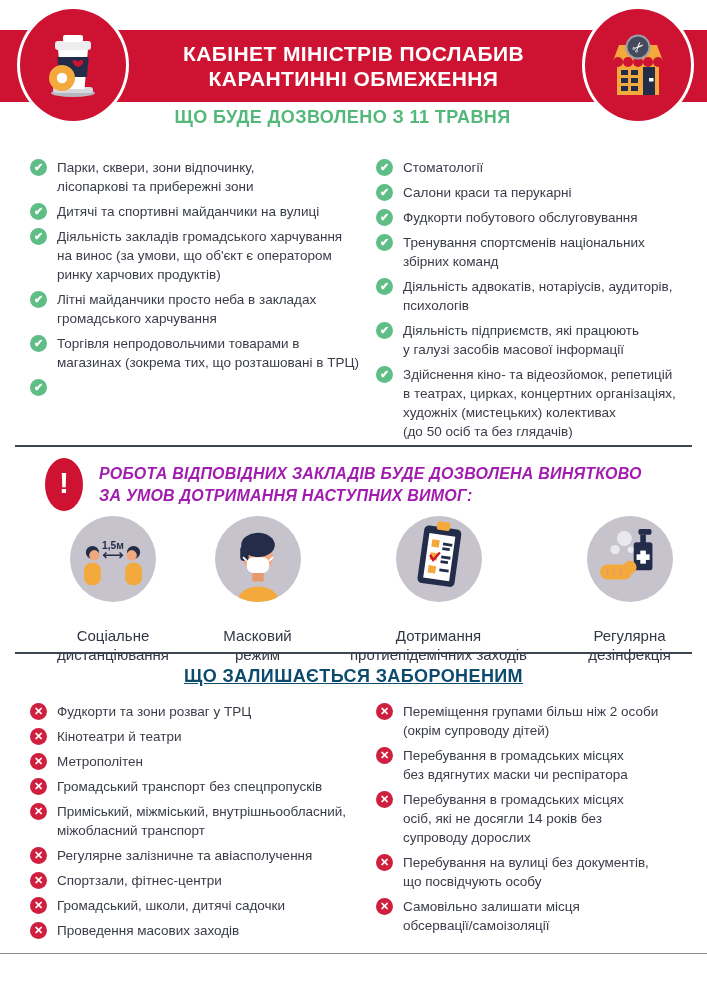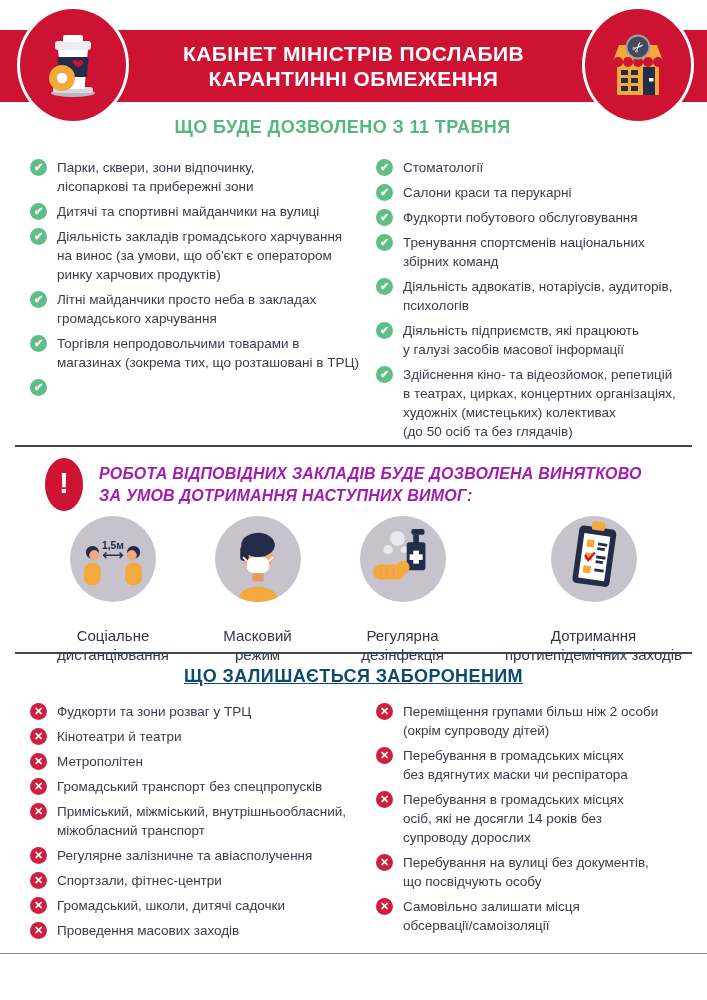--- a/index.html
+++ b/index.html
@@ -12,21 +12,21 @@
   .title { position:absolute; top:30px; left:120px; width:467px; height:72px;
            display:flex; align-items:center; justify-content:center; text-align:center;
            color:#fff; font-weight:bold; font-size:21px; line-height:25px;
            letter-spacing:.4px; white-space:pre-line; }
   .badge { position:absolute; top:6px; width:112px; height:118px; background:#CE1231;
            border:3px solid #fff; border-radius:50%; display:flex; align-items:center; justify-content:center; }
   .badge-left { left:17px; }
   .badge-right { left:582px; }
 
   
-  .allowed-heading { position:absolute; top:117px; left:0; width:685px; text-align:center;
+  .allowed-heading { position:absolute; top:107px; left:0; width:685px; text-align:center;
                      color:#54B87B; font-size:18px; font-weight:bold; letter-spacing:.4px; }
   .cols { position:absolute; left:30px; right:12px; display:flex; gap:6px; }
   .cols-allowed { top:158px; }
   .cols-prohibited { top:702px; }
   .col-left { flex:0 0 340px; }
   .col-right { flex:1; }
   .li { display:flex; margin-bottom:6px; }
   .mark { flex:0 0 17px; width:17px; height:17px; border-radius:50%; margin:1px 10px 0 0;
           color:#fff; font-size:11px; line-height:17px; text-align:center; font-weight:bold; }
   .chk { background:#5FBE85; }
@@ -214,41 +214,20 @@
           <circle cx="46" cy="44" r="16" fill="#F0A87E"></circle>
           <ellipse cx="46" cy="31" rx="18" ry="13" fill="#232C49"></ellipse>
           <rect x="27" y="32" width="9" height="16" rx="4" fill="#232C49"></rect>
           <rect x="34" y="44" width="24" height="17" rx="7" fill="#ffffff"></rect>
           <line x1="34" y1="48" x2="30" y2="44" stroke="#ffffff" stroke-width="2"></line>
           <line x1="58" y1="48" x2="62" y2="44" stroke="#ffffff" stroke-width="2"></line>
         </svg>
       </div>
       <div class="req-label">Масковий
 режим</div>
-    </div>
-    <div class="req-col req-col-3">
-      <div class="req-circle">
-        <svg width="86" height="86" viewBox="0 0 92 92">
-          <circle cx="40" cy="24" r="8" fill="#E9E8EE"></circle>
-          <circle cx="30" cy="36" r="5" fill="#E9E8EE"></circle>
-          <circle cx="47" cy="36" r="3.5" fill="#E9E8EE"></circle>
-          <rect x="55" y="14" width="14" height="6" rx="2" fill="#232C49"></rect>
-          <rect x="57" y="20" width="6" height="9" fill="#232C49"></rect>
-          <rect x="50" y="28" width="20" height="30" rx="3" fill="#232C49"></rect>
-          <rect x="57" y="37" width="6" height="14" fill="#ffffff"></rect>
-          <rect x="53" y="41" width="14" height="6" fill="#ffffff"></rect>
-          <rect x="14" y="52" width="34" height="16" rx="8" fill="#F3A93C"></rect>
-          <circle cx="46" cy="55" r="7" fill="#F3A93C"></circle>
-          <line x1="22" y1="56" x2="22" y2="64" stroke="#E8996B" stroke-width="1.5"></line>
-          <line x1="29" y1="56" x2="29" y2="64" stroke="#E8996B" stroke-width="1.5"></line>
-          <line x1="36" y1="56" x2="36" y2="64" stroke="#E8996B" stroke-width="1.5"></line>
-        </svg>
-      </div>
-      <div class="req-label">Регулярна
-дезінфекція</div>
     </div>
     <div class="req-col req-col-4">
       <div class="req-circle">
         <svg width="86" height="86" viewBox="0 0 92 92">
           <g transform="rotate(8 46 46)">
             <rect x="26" y="12" width="40" height="62" rx="5" fill="#232C49"></rect>
             <rect x="39" y="6" width="14" height="9" rx="2" fill="#F3A93C"></rect>
             <rect x="32" y="20" width="28" height="48" fill="#ffffff"></rect>
             <rect x="36" y="26" width="8" height="8" fill="#F3A93C"></rect>
             <rect x="36" y="40" width="8" height="8" fill="#F3A93C"></rect>
@@ -258,20 +237,41 @@
             <rect x="48" y="33" width="8" height="3" fill="#232C49"></rect>
             <rect x="48" y="42" width="10" height="3" fill="#232C49"></rect>
             <rect x="48" y="47" width="8" height="3" fill="#232C49"></rect>
             <rect x="48" y="56" width="10" height="3" fill="#232C49"></rect>
           </g>
         </svg>
       </div>
       <div class="req-label">Дотримання
 протиепідемічних заходів</div>
     </div>
+    <div class="req-col req-col-3">
+      <div class="req-circle">
+        <svg width="86" height="86" viewBox="0 0 92 92">
+          <circle cx="40" cy="24" r="8" fill="#E9E8EE"></circle>
+          <circle cx="30" cy="36" r="5" fill="#E9E8EE"></circle>
+          <circle cx="47" cy="36" r="3.5" fill="#E9E8EE"></circle>
+          <rect x="55" y="14" width="14" height="6" rx="2" fill="#232C49"></rect>
+          <rect x="57" y="20" width="6" height="9" fill="#232C49"></rect>
+          <rect x="50" y="28" width="20" height="30" rx="3" fill="#232C49"></rect>
+          <rect x="57" y="37" width="6" height="14" fill="#ffffff"></rect>
+          <rect x="53" y="41" width="14" height="6" fill="#ffffff"></rect>
+          <rect x="14" y="52" width="34" height="16" rx="8" fill="#F3A93C"></rect>
+          <circle cx="46" cy="55" r="7" fill="#F3A93C"></circle>
+          <line x1="22" y1="56" x2="22" y2="64" stroke="#E8996B" stroke-width="1.5"></line>
+          <line x1="29" y1="56" x2="29" y2="64" stroke="#E8996B" stroke-width="1.5"></line>
+          <line x1="36" y1="56" x2="36" y2="64" stroke="#E8996B" stroke-width="1.5"></line>
+        </svg>
+      </div>
+      <div class="req-label">Регулярна
+дезінфекція</div>
+    </div>
   </div>
 
   <div class="rule rule-2"></div>
 
   <div class="prohibited-heading">ЩО ЗАЛИШАЄТЬСЯ ЗАБОРОНЕНИМ</div>
 
   <div class="cols cols-prohibited">
     <div class="col-left">
       <div class="li">
           <span class="mark crx">✕</span>

